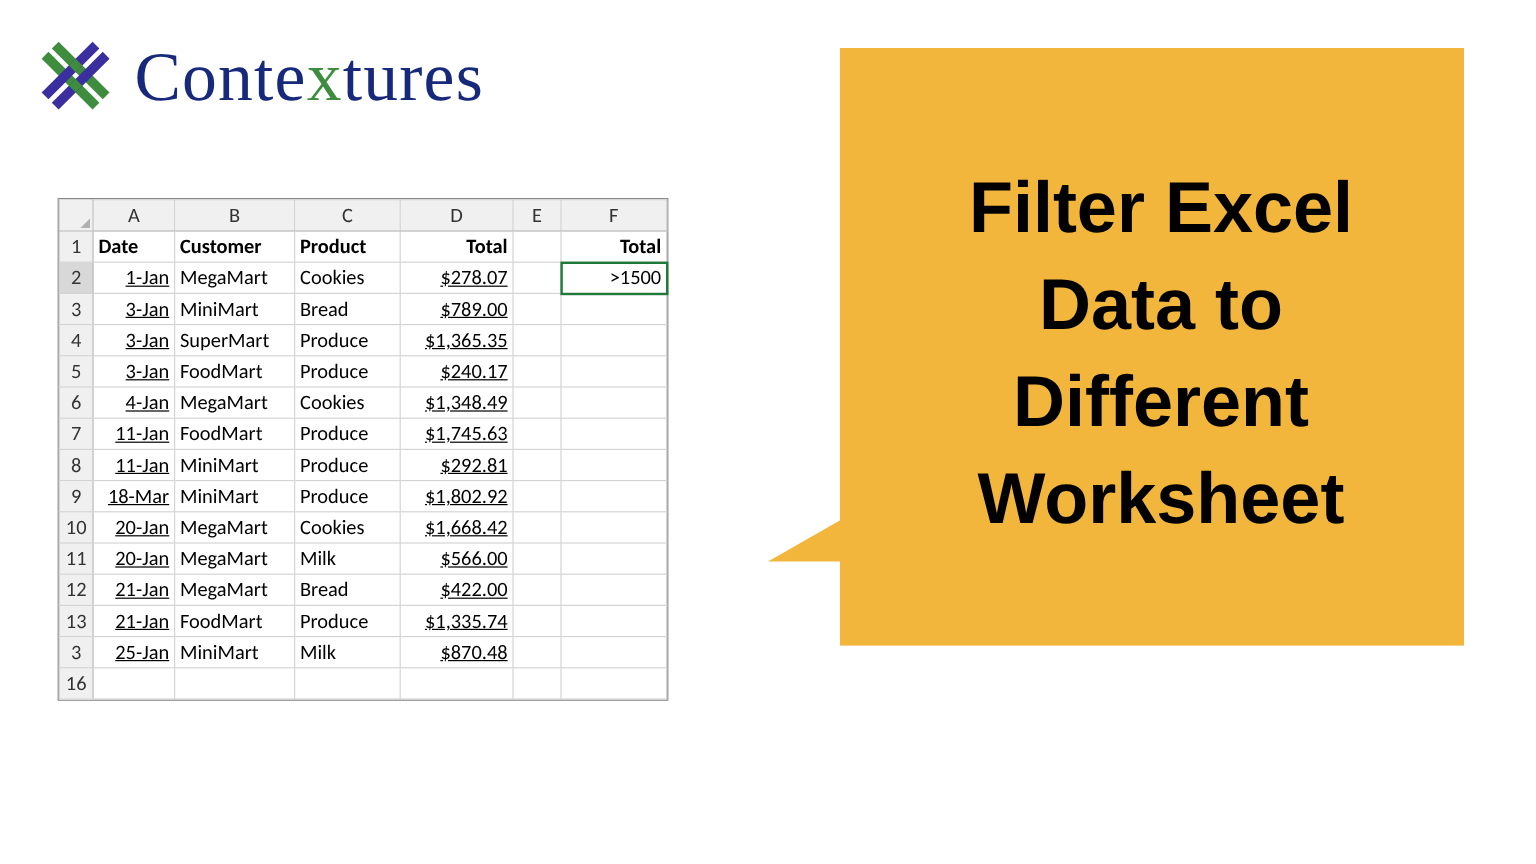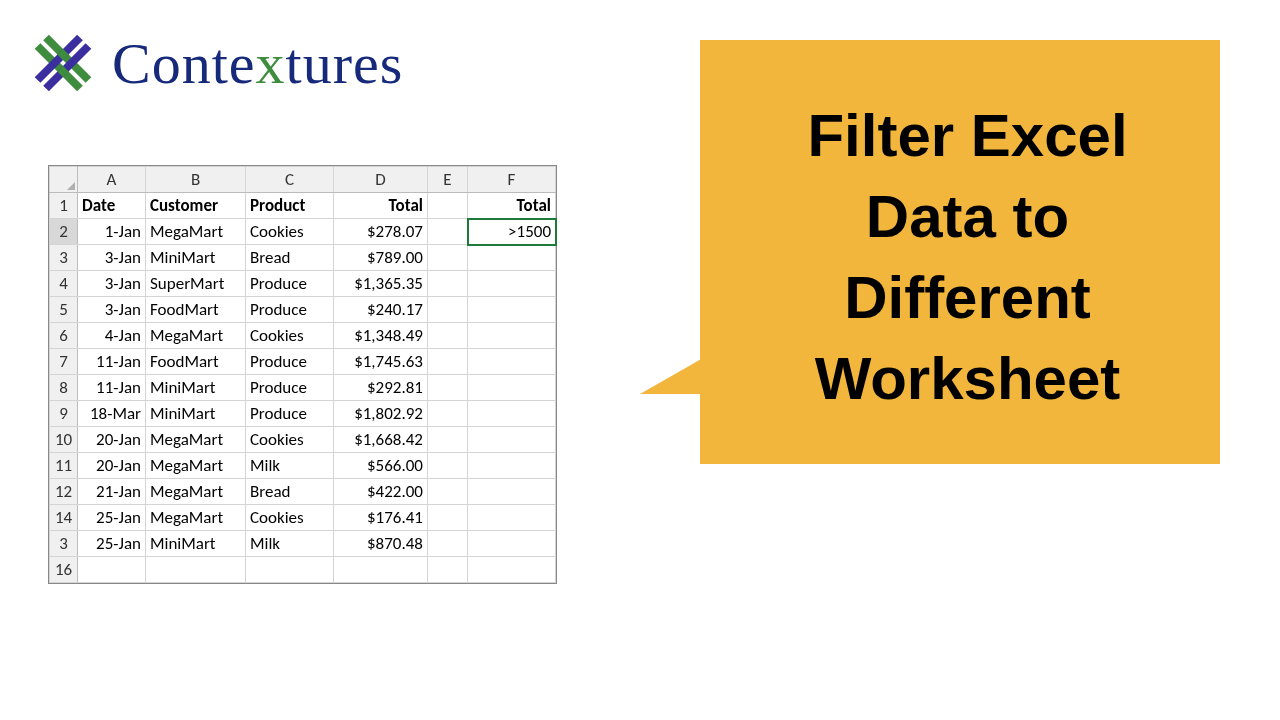--- a/index.html
+++ b/index.html
@@ -78,36 +78,36 @@
     background: #f0f0f0;
     text-align: center;
     font-weight: normal;
     color: #333;
     width: 28px;
     border-right:1px solid #bbb;
   }
   .sheet .row-h.sel { background:#d8d8d8; }
   .cell { padding: 0 4px; color:#000; }
   .hdr { font-weight: bold; margin-top: 33px; }
-  .right { text-align: right; }
+  .right { text-align: right; text-decoration: underline; }
   .center { text-align:right; }
   .sel-cell {
     outline: 2px solid #1f7a3a;
     outline-offset: -1px;
     text-align: right;
     position: relative;
   }
 
   
   .callout {
     position: absolute;
     top: 40px;
     right: 60px;
     width: 520px;
-    height: 424px;
+    height: 498px;
     background: #f2b63c;
     padding: 50px 40px 40px 55px;
     display:flex;
     align-items:center;
     justify-content:center;
     text-align:center;
   }
   .callout::before {
     content:"";
     position:absolute;
@@ -263,25 +263,25 @@
         <tr>
           <th class="row-h">12</th>
           <td class="cell right">21-Jan</td>
           <td class="cell">MegaMart</td>
           <td class="cell">Bread</td>
           <td class="cell right">$422.00</td>
           <td class="cell"></td>
           <td class="cell"></td>
         </tr>
         <tr>
-          <th class="row-h">14</th>
-          <td class="cell right">25-Jan</td>
-          <td class="cell">MegaMart</td>
-          <td class="cell">Cookies</td>
-          <td class="cell right">$176.41</td>
+          <th class="row-h">13</th>
+          <td class="cell right">21-Jan</td>
+          <td class="cell">FoodMart</td>
+          <td class="cell">Produce</td>
+          <td class="cell right">$1,335.74</td>
           <td class="cell"></td>
           <td class="cell"></td>
         </tr>
         <tr>
           <th class="row-h">3</th>
           <td class="cell right">25-Jan</td>
           <td class="cell">MiniMart</td>
           <td class="cell">Milk</td>
           <td class="cell right">$870.48</td>
           <td class="cell"></td>

